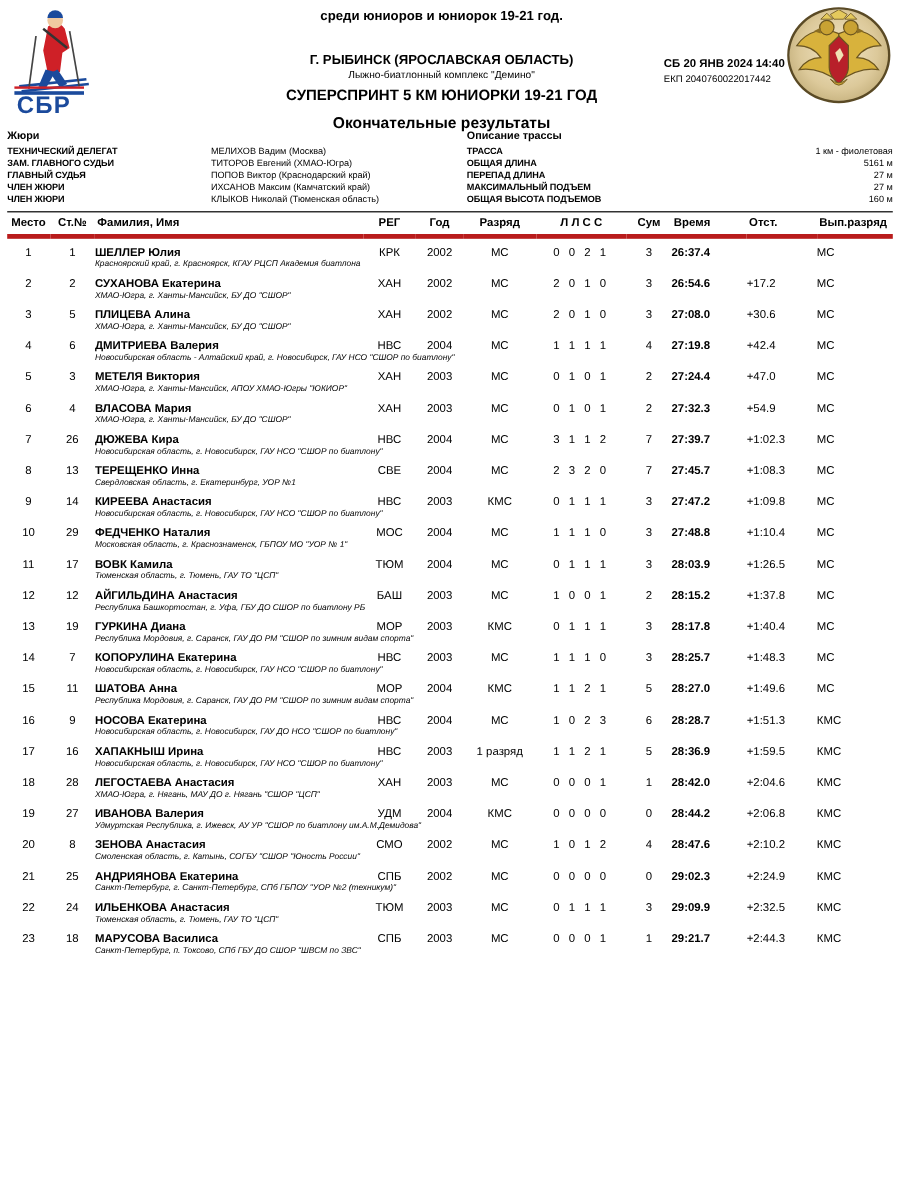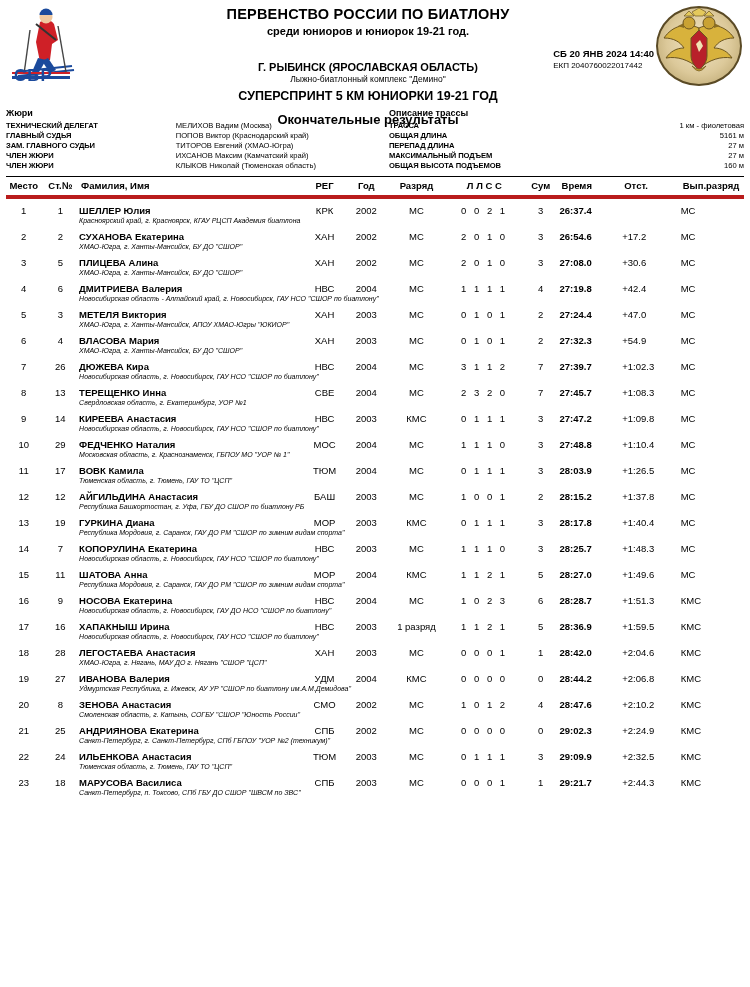--- a/index.html
+++ b/index.html
@@ -81,22 +81,22 @@
   .datebox .d2 { font-size: 8px; }
 
   
   .sbr {
     position: absolute;
     left: 4px; top: 0;
     width: 70px; height: 94px;
   }
   .sbr-txt {
     position: absolute;
-    left: 8px; bottom: 14px;
-    font-size: 17px;
+    left: 8px; bottom: 0;
+    font-size: 20px;
     font-weight: bold;
     color: #1b4a9c;
     letter-spacing: 1px;
     font-family: "Liberation Sans", sans-serif;
   }
   .sbr-stripe {
     position:absolute; left:6px; bottom:21px; width:58px; height:3px; background:#1b4a9c;
   }
   .sbr-stripe2 {
     position:absolute; left:6px; bottom:26px; width:58px; height:2px; background:#cf2027;
@@ -209,21 +209,20 @@
 
           <path d="M26 20 L46 36" stroke="#333" stroke-width="2" fill="none"></path>
         </svg>
       </div>
       <div class="sbr-stripe2"></div>
       <div class="sbr-stripe"></div>
       <div class="sbr-txt">СБР</div>
     </div>
 
     <div class="header-center">
-      <div class="title-main">ПЕРВЕНСТВО РОССИИ ПО БИАТЛОНУ</div>
       <div class="title-sub">среди юниоров и юниорок 19-21 год.</div>
       <div class="title-city">Г. РЫБИНСК (ЯРОСЛАВСКАЯ ОБЛАСТЬ)</div>
       <div class="title-venue">Лыжно-биатлонный комплекс "Демино"</div>
       <div class="title-race">СУПЕРСПРИНТ 5 КМ ЮНИОРКИ 19-21 ГОД</div>
       <div class="title-final">Окончательные результаты</div>
     </div>
 
     <div class="logo-right">
       <div class="eagle">
         <svg width="82" height="76" viewBox="0 0 82 76">
@@ -257,26 +256,26 @@
   <div class="info">
     <div class="info-col">
       <div class="info-head">Жюри</div>
       <table class="info-tbl">
         <tbody>
           <tr>
             <td class="k">ТЕХНИЧЕСКИЙ ДЕЛЕГАТ</td>
             <td class="v">МЕЛИХОВ Вадим (Москва)</td>
           </tr>
           <tr>
+            <td class="k">ЗАМ. ГЛАВНОГО СУДЬИ</td>
+            <td class="v">ТИТОРОВ Евгений (ХМАО-Югра)</td>
+          </tr>
+          <tr>
             <td class="k">ГЛАВНЫЙ СУДЬЯ</td>
             <td class="v">ПОПОВ Виктор (Краснодарский край)</td>
-          </tr>
-          <tr>
-            <td class="k">ЗАМ. ГЛАВНОГО СУДЬИ</td>
-            <td class="v">ТИТОРОВ Евгений (ХМАО-Югра)</td>
           </tr>
           <tr>
             <td class="k">ЧЛЕН ЖЮРИ</td>
             <td class="v">ИХСАНОВ Максим (Камчатский край)</td>
           </tr>
           <tr>
             <td class="k">ЧЛЕН ЖЮРИ</td>
             <td class="v">КЛЫКОВ Николай (Тюменская область)</td>
           </tr>
         </tbody>

